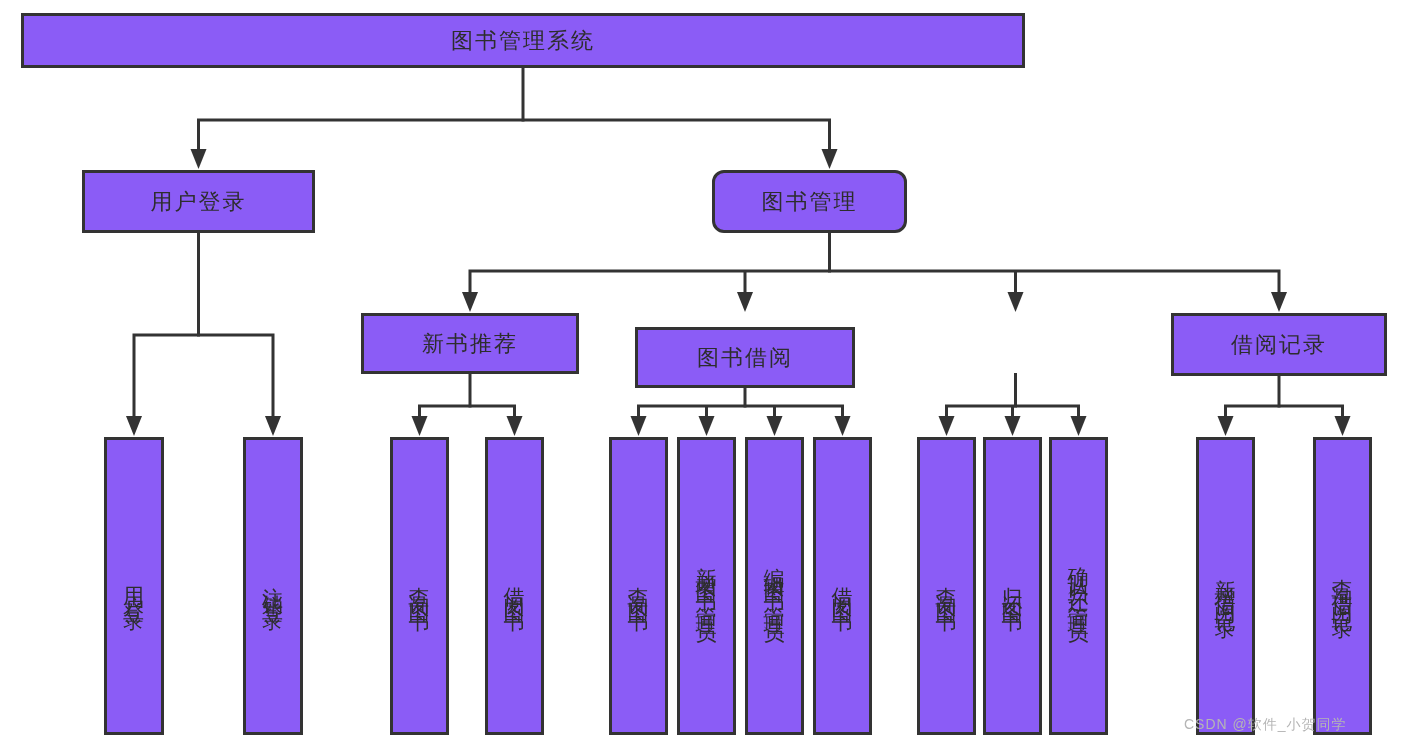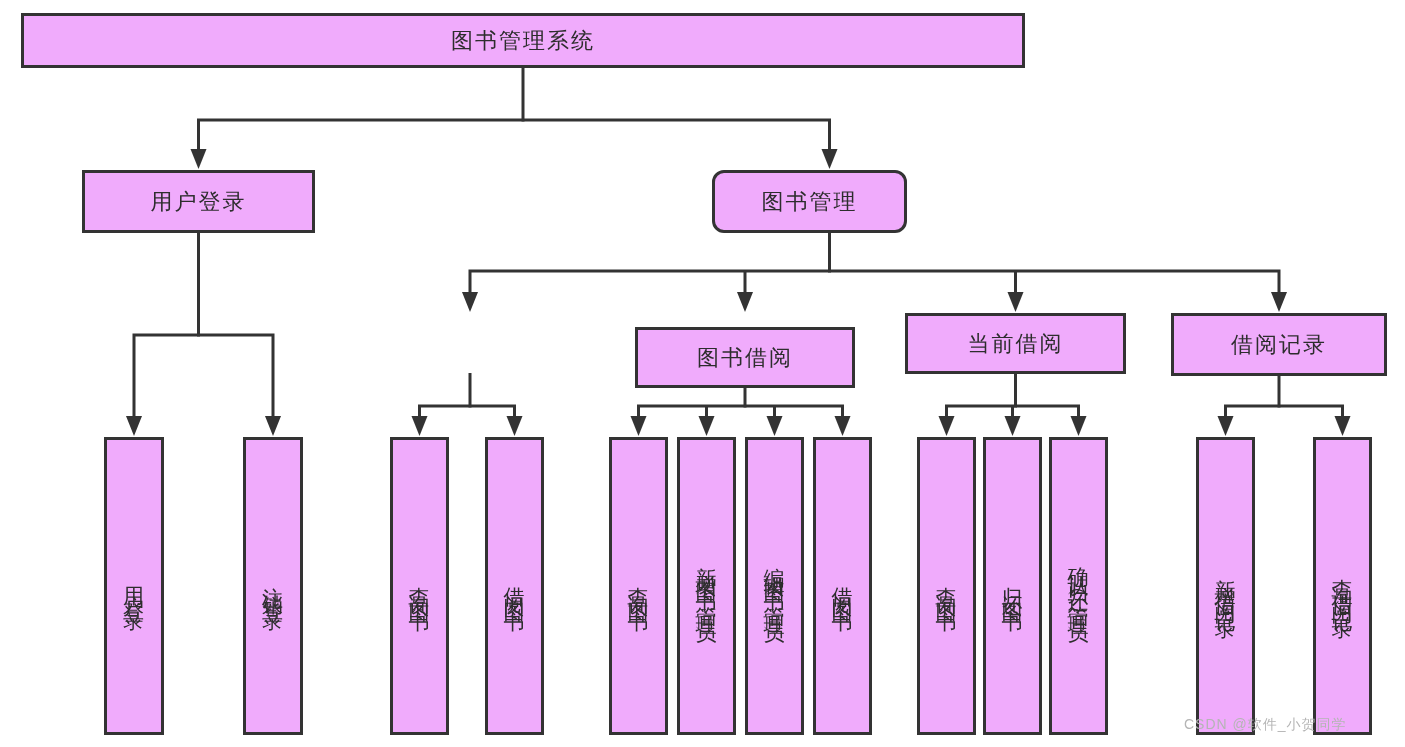--- a/index.html
+++ b/index.html
@@ -14,21 +14,21 @@
   #connectors {
     position: absolute;
     left: 0; top: 0;
     width: 1405px;
     height: 747px;
   }
   .box {
     position: absolute;
     box-sizing: border-box;
     border: 3px solid #333333;
-    background: #f0abfc;
+    background: #8b5cf6;
     color: #2d2d2d;
     display: flex;
     align-items: center;
     justify-content: center;
     text-align: center;
     font-size: 22px;
     letter-spacing: 2px;
   }
   .box.v {
     writing-mode: vertical-rl;
@@ -113,22 +113,22 @@
     </g>
     <polygon fill="#333333" points="1217.5,416 1233.5,416 1225.5,436"></polygon>
     <polygon fill="#333333" points="1334.5,416 1350.5,416 1342.5,436"></polygon>
   </svg>
 
   <div class="box" style="left:21px; top:13px; width:1004px; height:55px;">图书管理系统</div>
 
   <div class="box" style="left:82px; top:170px; width:233px; height:63px;">用户登录</div>
   <div class="box" style="left:712px; top:170px; width:195px; height:63px;border-radius:12px;">图书管理</div>
 
+  <div class="box" style="left:361px; top:313px; width:218px; height:61px;">新书推荐</div>
   <div class="box" style="left:635px; top:313px; width:220px; height:61px;margin-top:14px;">图书借阅</div>
-  <div class="box" style="left:905px; top:313px; width:221px; height:61px;">当前借阅</div>
   <div class="box" style="left:1171px; top:313px; width:216px; height:63px;">借阅记录</div>
 
   <div class="box v" style="left:104px; top:437px; width:60px; height:298px;">用户登录</div>
   <div class="box v" style="left:243px; top:437px; width:60px; height:298px;">注销登录</div>
 
   <div class="box v" style="left:390px; top:437px; width:59px; height:298px;">查询图书</div>
   <div class="box v" style="left:485px; top:437px; width:59px; height:298px;">借阅图书</div>
 
   <div class="box v" style="left:609px; top:437px; width:59px; height:298px;">查询图书</div>
   <div class="box v" style="left:677px; top:437px; width:59px; height:298px;">新增图书（管理员）</div>

